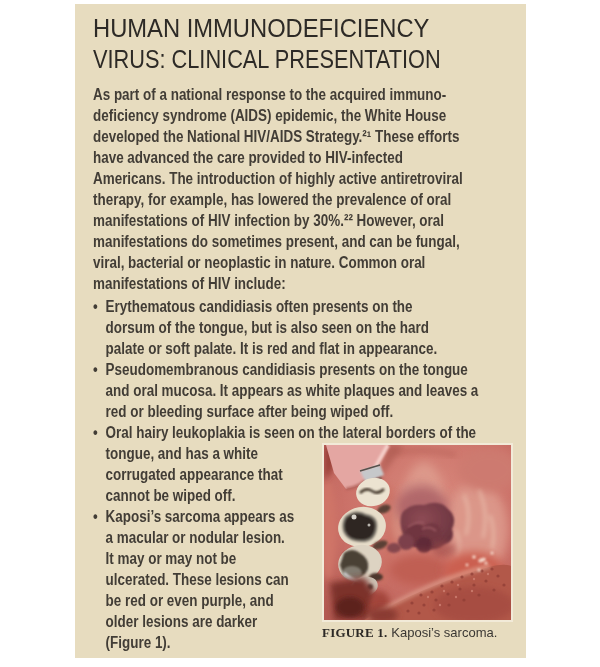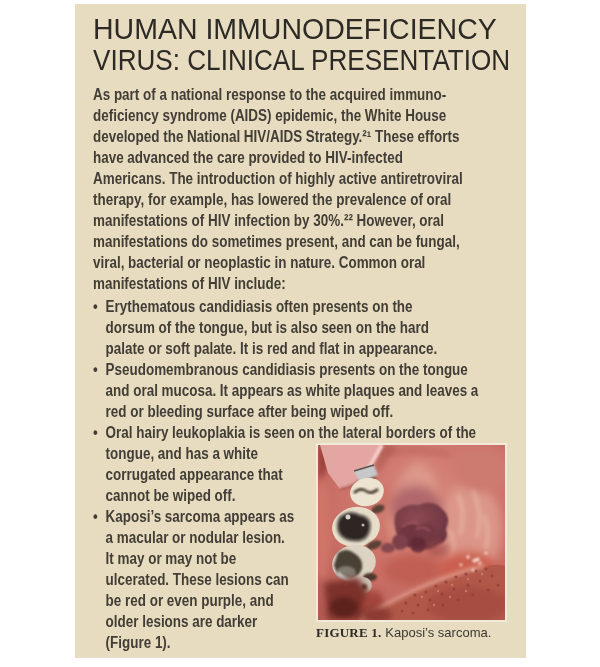--- a/index.html
+++ b/index.html
@@ -11,42 +11,42 @@
   }
   .panel {
     position:absolute; left:75px; top:4px;
     width:451px; height:654px;
     background:#e7dcbf;
   }
   
   .title {
     position:absolute; left:18px; top:9px;
     color:#2d2a26; font-weight:400;
-    font-size:30px; line-height:31px;
+    font-size:25px; line-height:31px;
     letter-spacing:0;
   }
   .title-line { display:block; white-space:nowrap; transform-origin:0 60%; }
   .title-line.t1 { transform:scaleX(0.95); }
   .title-line.t2 { transform:scaleX(0.87); }
   
   .content {
     position:absolute; left:18px; top:80px;
     width:500px;
     transform:scaleX(0.84); transform-origin:0 0;
     color:#423d36;
     font-size:16px; line-height:21px; font-weight:700;
   }
   .intro { margin:0; white-space:pre-line; }
   ul.manifestations { margin:2px 0 0 0; padding:0; list-style:none; }
   ul.manifestations li { position:relative; padding-left:15px; }
   ul.manifestations .bullet { position:absolute; left:0; top:0; }
   ul.manifestations .li-text { white-space:pre-line; }
   
   .figure {
-    position:absolute; left:241px; top:439px; width:213px;
+    position:absolute; left:247px; top:439px; width:213px;
   }
   .photo {
     display:block;
     width:187px; height:175px;
     border:2px solid #f2ead8;
   }
   .figcaption {
     margin-top:3px;
     font-size:13px; line-height:16px; color:#3a3733;
     white-space:nowrap;

